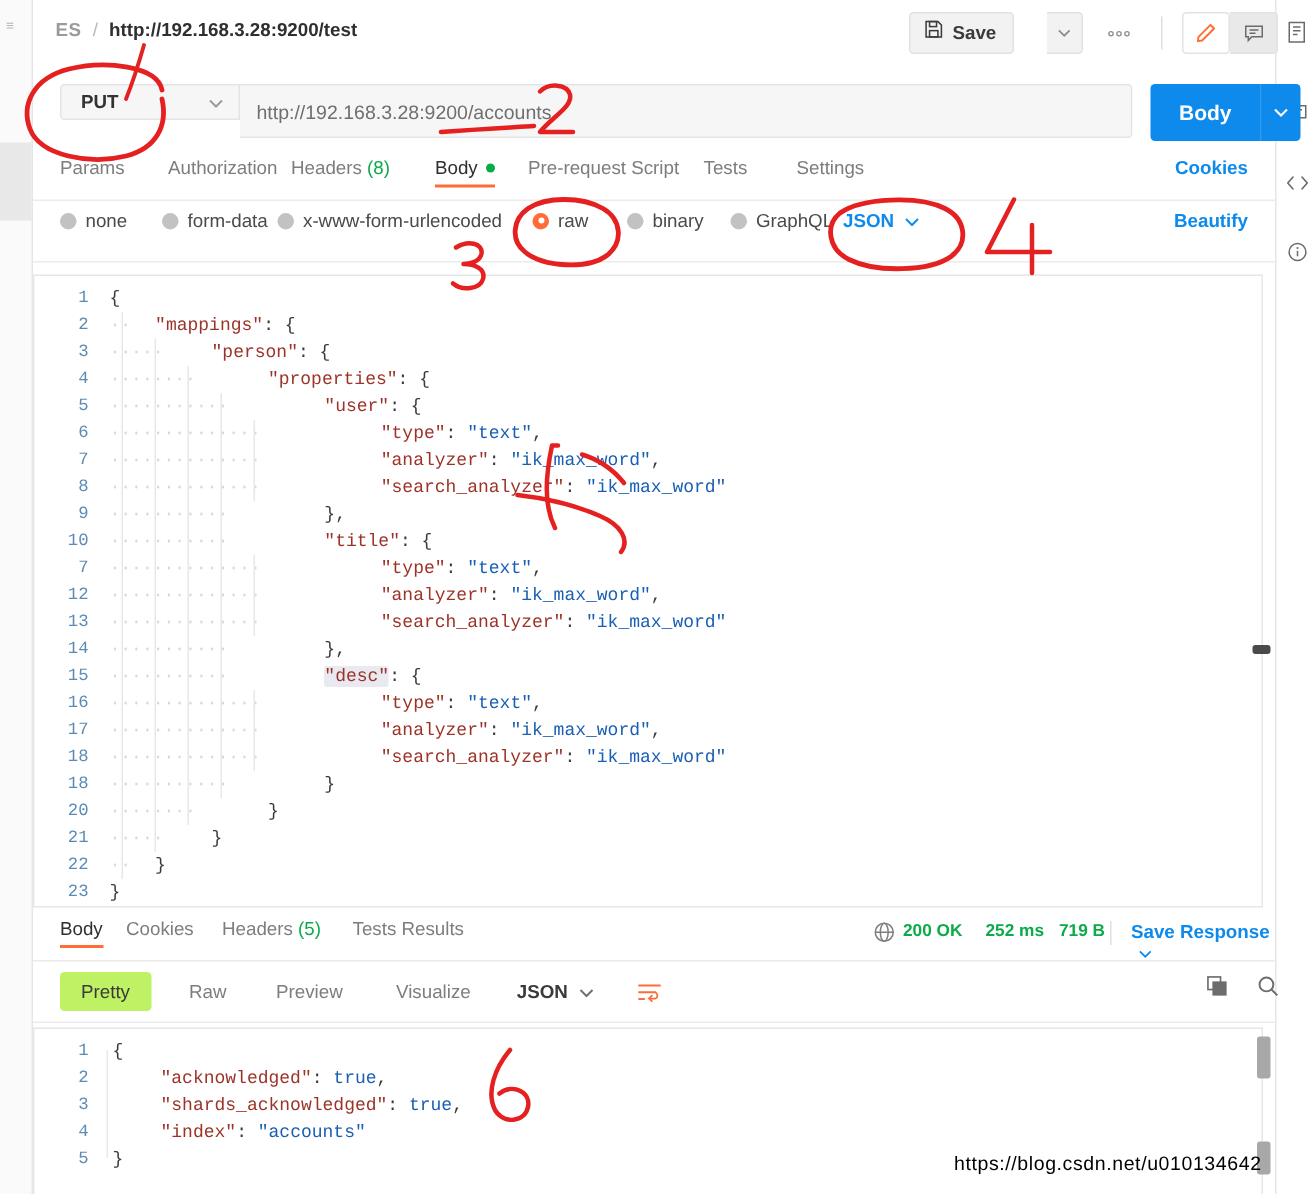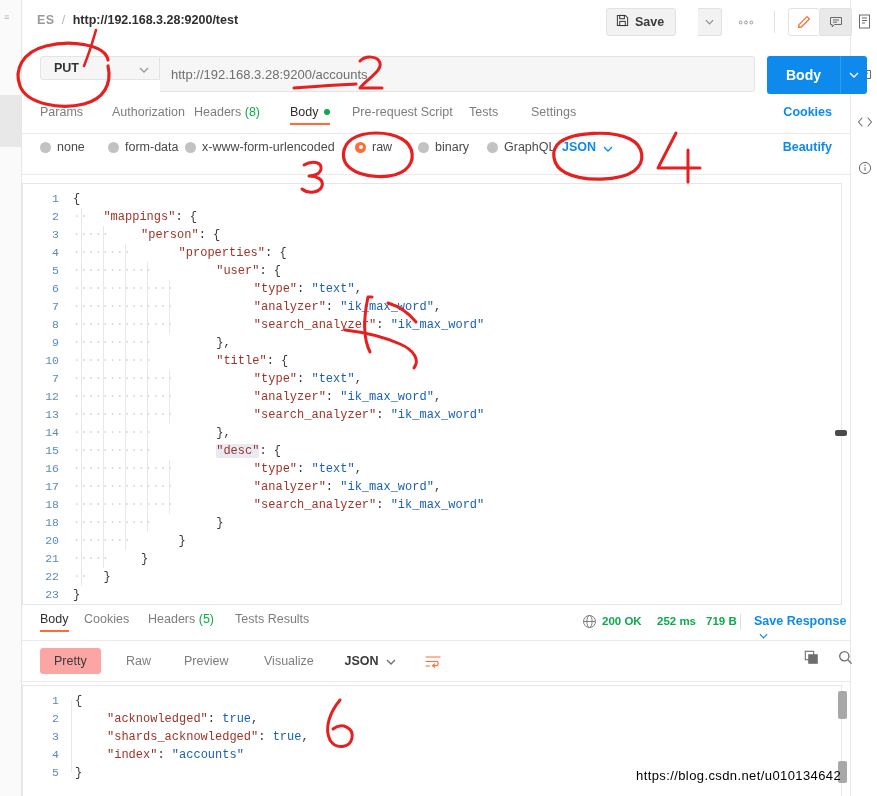--- a/index.html
+++ b/index.html
@@ -179,21 +179,21 @@
     position: absolute; left: 732px; top: 2px; font-size: 12.5px; color: #0d8aec;
     font-weight: bold; cursor: pointer;
   }
 
   
   .viewbar { position: absolute; left: 22px; top: 648px; width: 828px; height: 30px; }
   .seg {
     position: absolute; top: 0; height: 26px; display: flex; align-items: center;
     padding: 0 14px; font-size: 12.5px; color: #7d7d7d; cursor: pointer; border-radius: 3px;
   }
-  .seg.active { background: #fca5a5; color: #3a3a3a; }
+  .seg.active { background: #bef264; color: #3a3a3a; }
   .jsonsel {
     position: absolute; left: 306px; top: 0; height: 26px; width: 84px;
     display: flex; align-items: center; justify-content: center; gap: 7px;
     font-size: 12.5px; font-weight: bold; color: #3a3a3a; cursor: pointer;
     border-radius: 3px; background: #fff; border: 1px solid transparent;
   }
   .wrapbtn {
     position: absolute; left: 396px; top: 0; width: 30px; height: 26px;
     display: flex; align-items: center; justify-content: center; cursor: pointer;
     color: #ff6c37;

